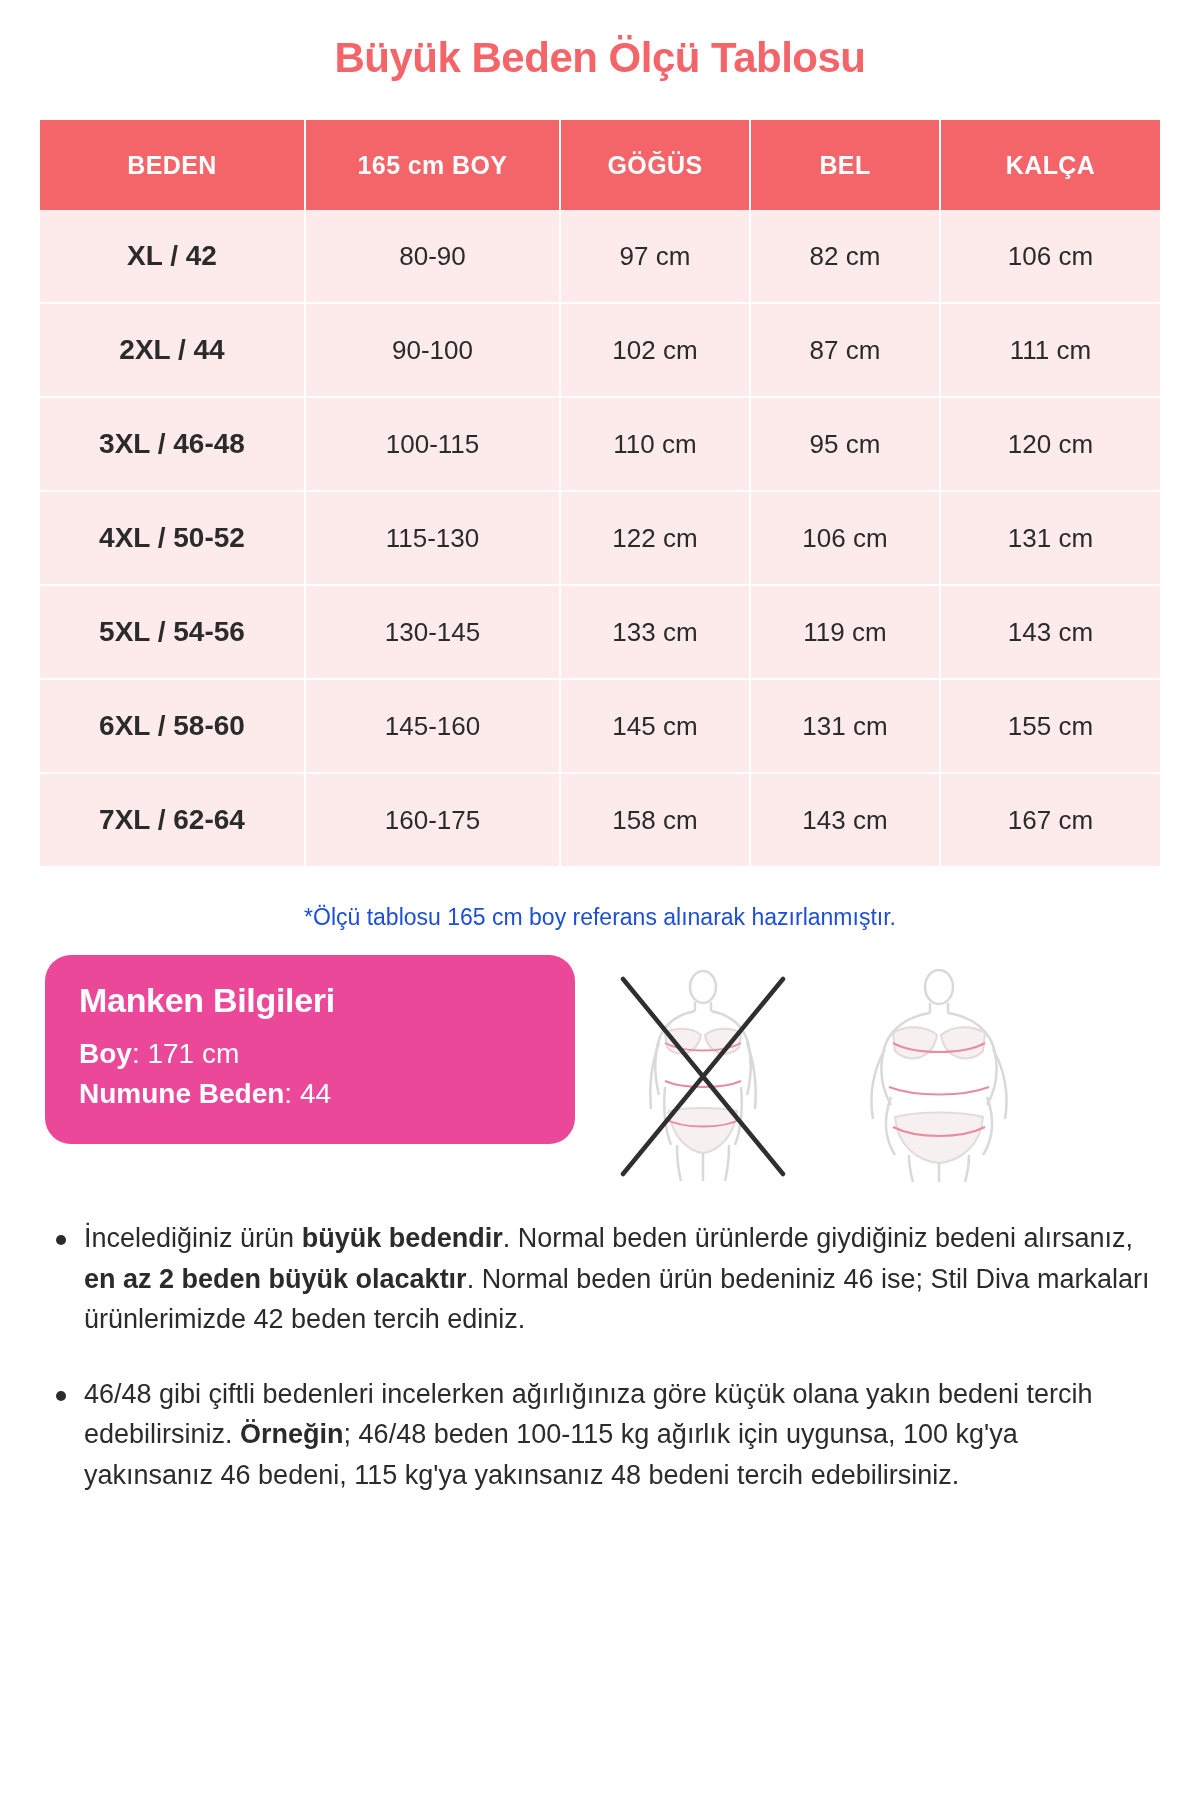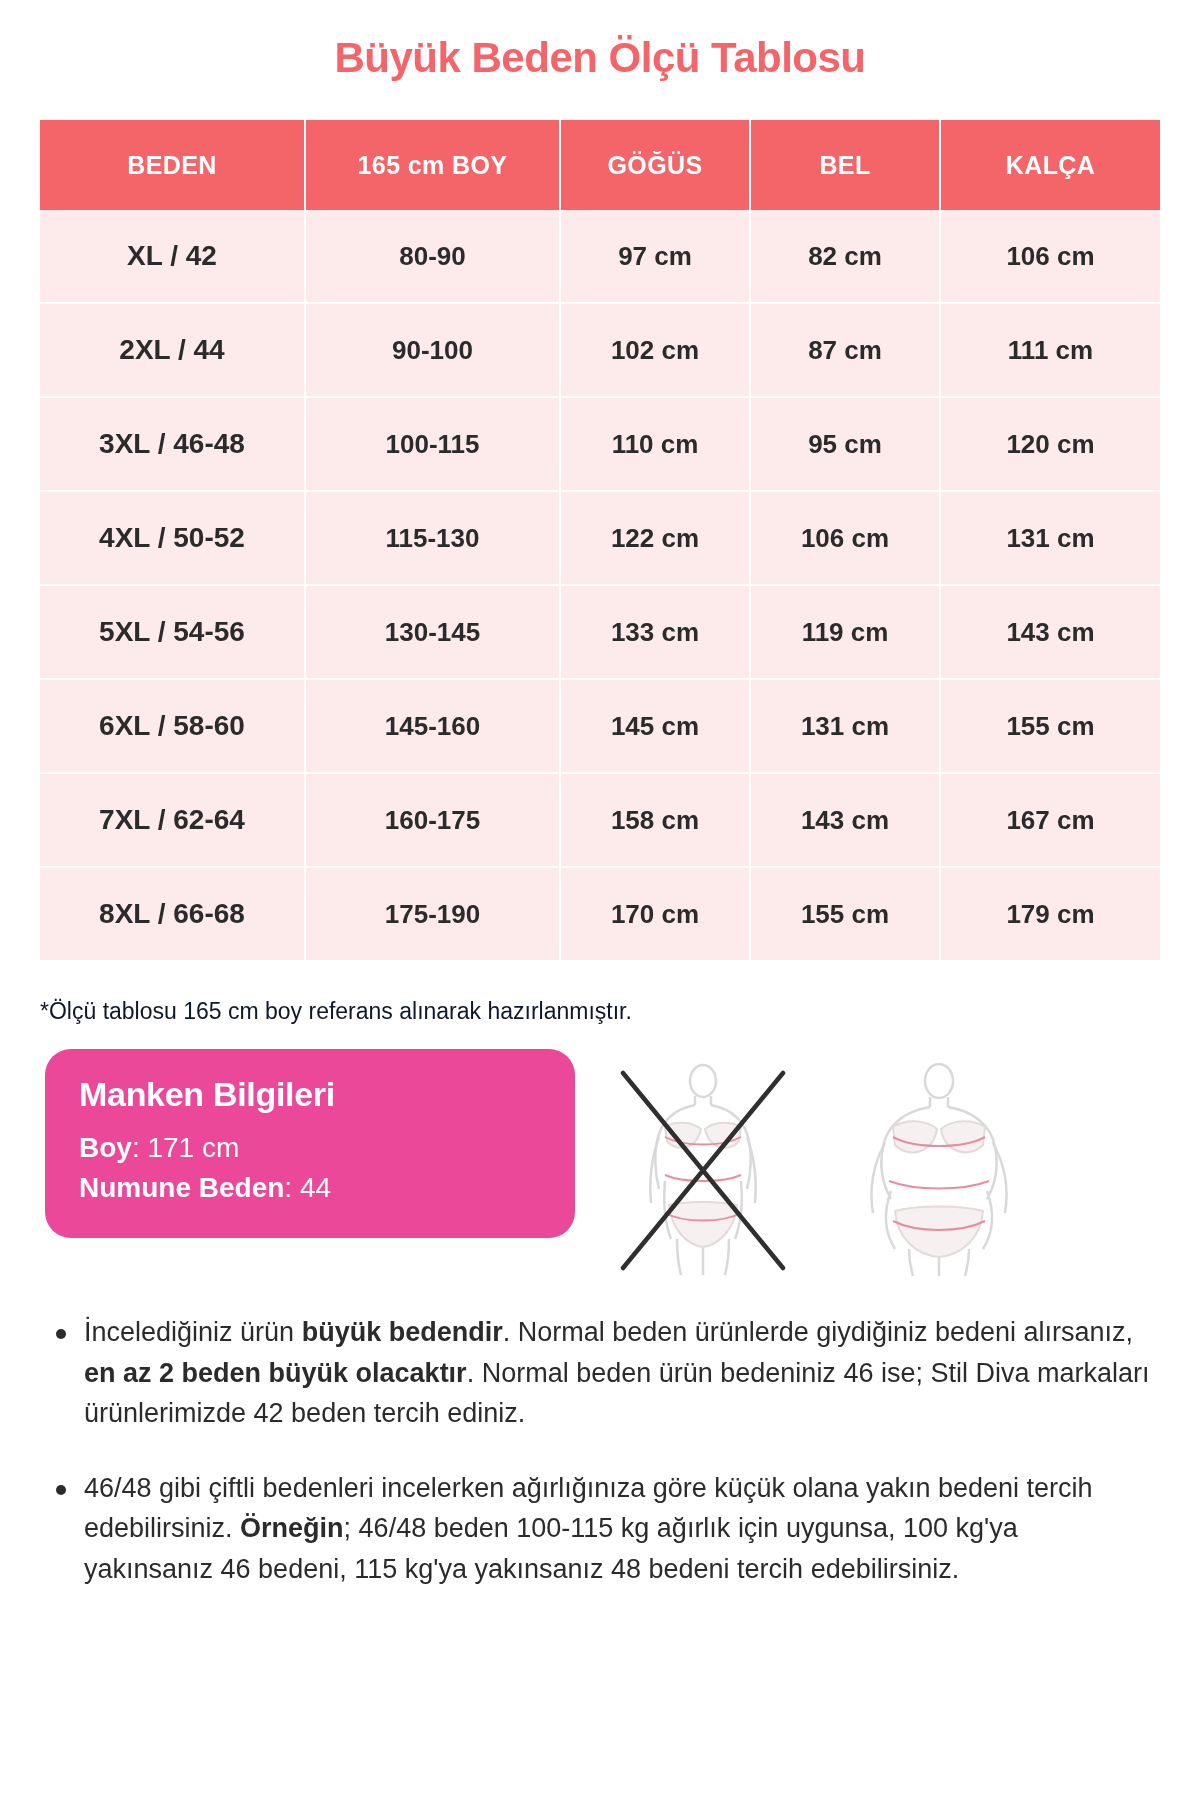--- a/index.html
+++ b/index.html
@@ -54,41 +54,41 @@
     border-right: none;
   }
   table.size-table td {
     background: #fdeaea;
     height: 90px;
     text-align: center;
     font-size: 26px;
     color: #2b2b2b;
     border-right: 2px solid #ffffff;
     border-bottom: 2px solid #ffffff;
-    font-weight: bold;
   }
   table.size-table td:last-child {
     border-right: none;
   }
   table.size-table tbody tr:last-child td {
     border-bottom: none;
   }
   table.size-table td.size-col {
     font-weight: bold;
     font-size: 28px;
   }
   col.c1 { width: 265px; }
   col.c2 { width: 255px; }
   col.c3 { width: 190px; }
   col.c4 { width: 190px; }
   col.c5 { width: 220px; }
 
   .table-note {
+    text-align: center;
     font-size: 23px;
-    color: #0f172a;
+    color: #1d4ed8;
     padding-top: 22px;
     padding-bottom: 24px;
   }
 
   
   .model-row {
     display: flex;
     align-items: flex-start;
     gap: 28px;
     padding: 0 5px;
@@ -222,27 +222,20 @@
         <td>131 cm</td>
         <td>155 cm</td>
       </tr>
       <tr>
         <td class="size-col">7XL / 62-64</td>
         <td>160-175</td>
         <td>158 cm</td>
         <td>143 cm</td>
         <td>167 cm</td>
       </tr>
-      <tr>
-        <td class="size-col">8XL / 66-68</td>
-        <td>175-190</td>
-        <td>170 cm</td>
-        <td>155 cm</td>
-        <td>179 cm</td>
-      </tr>
     </tbody>
   </table>
 
   <div class="table-note">*Ölçü tablosu 165 cm boy referans alınarak hazırlanmıştır.</div>
 
   <div class="model-row">
 
     <div class="model-card">
       <h2>Manken Bilgileri</h2>
       <div class="model-line">

